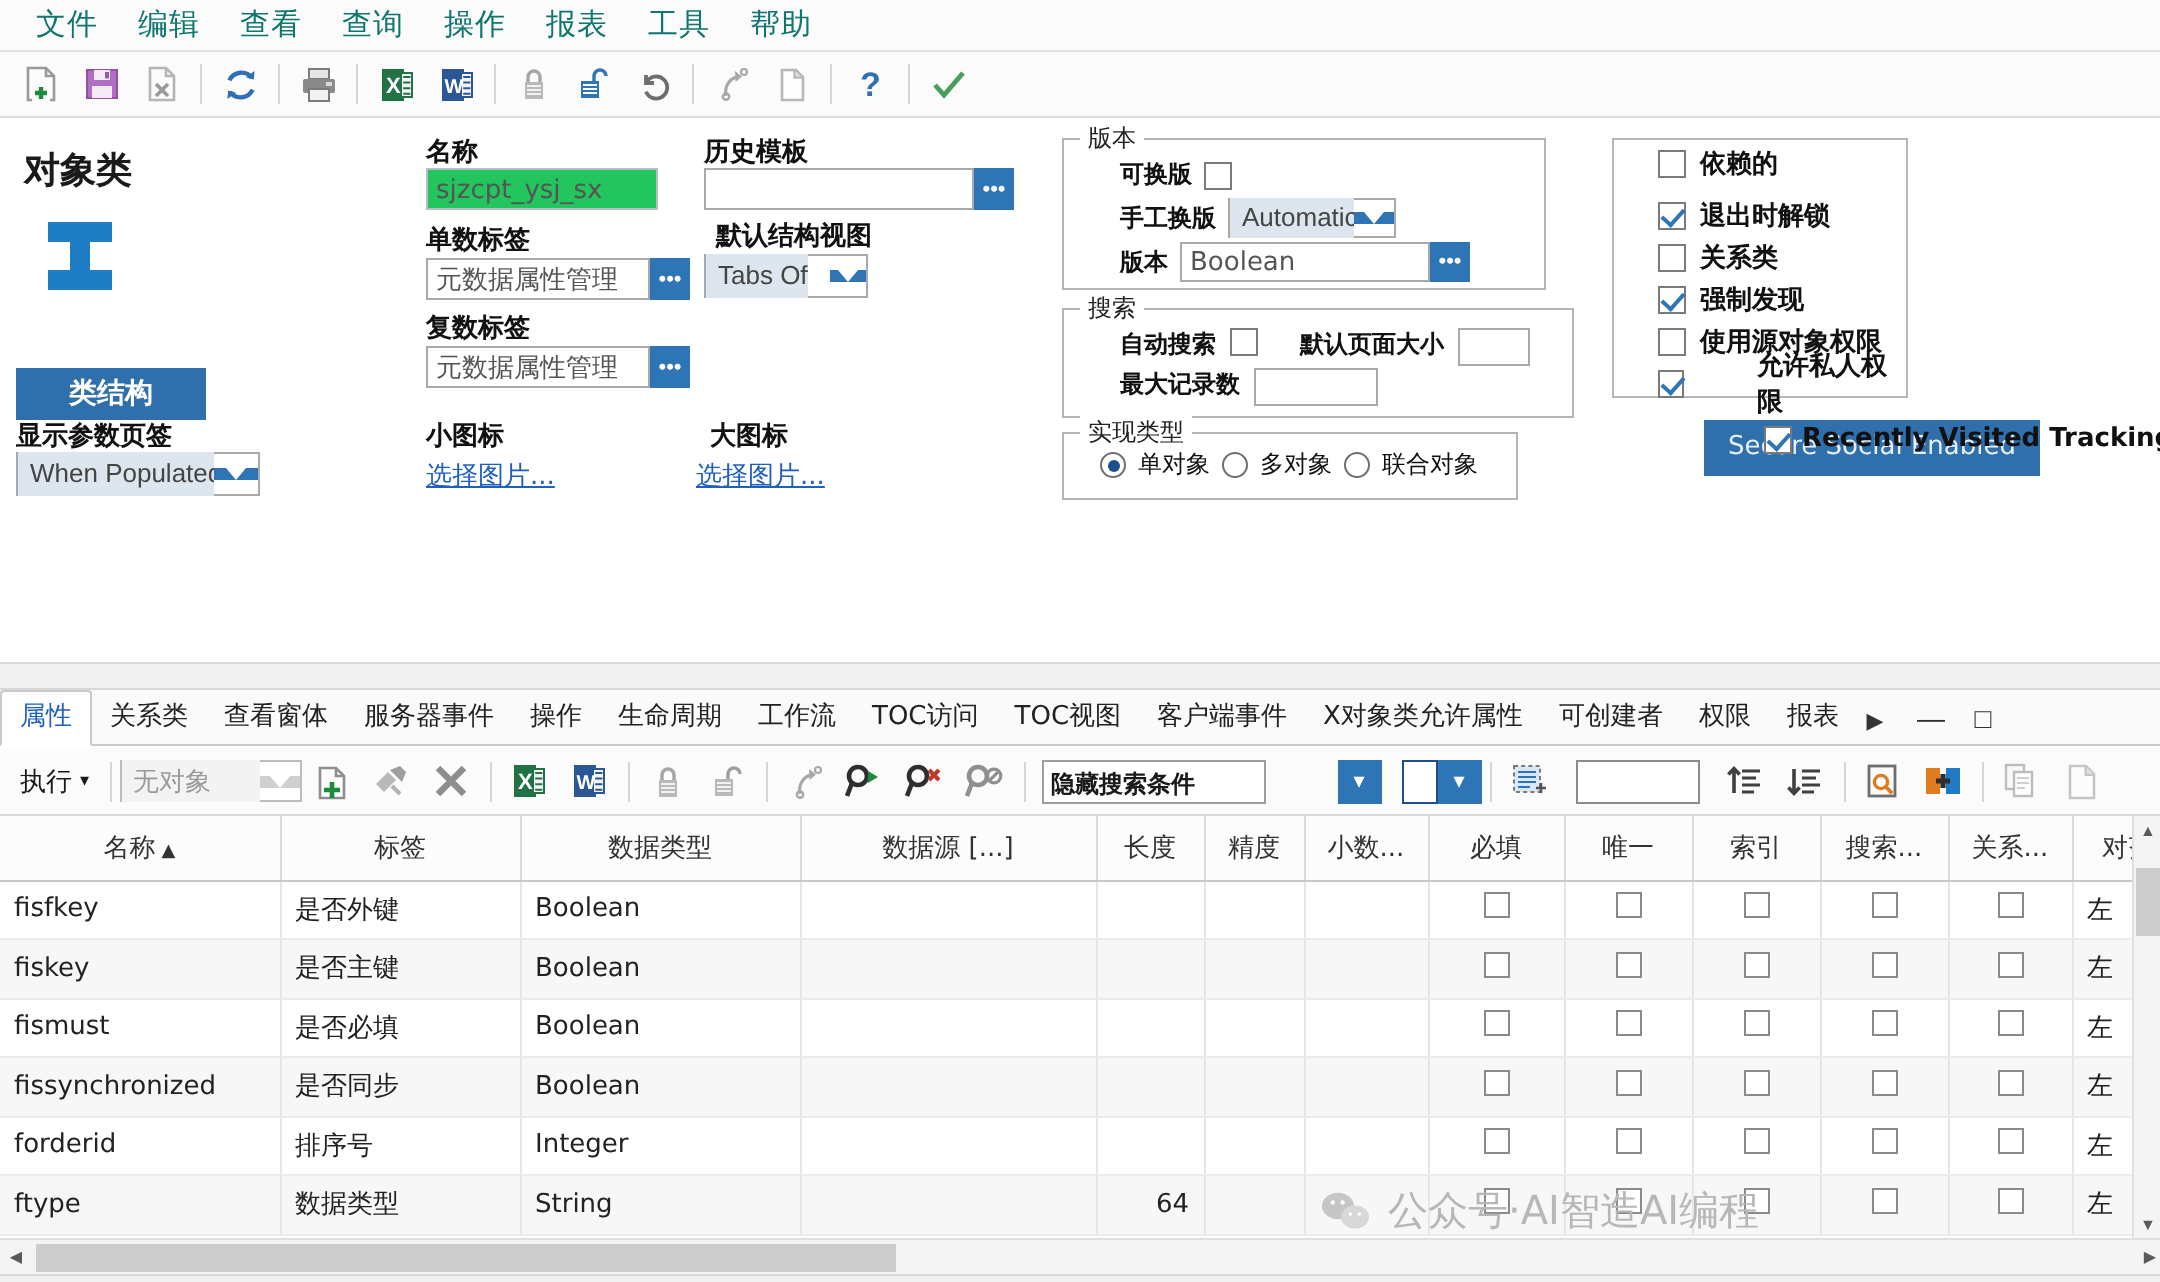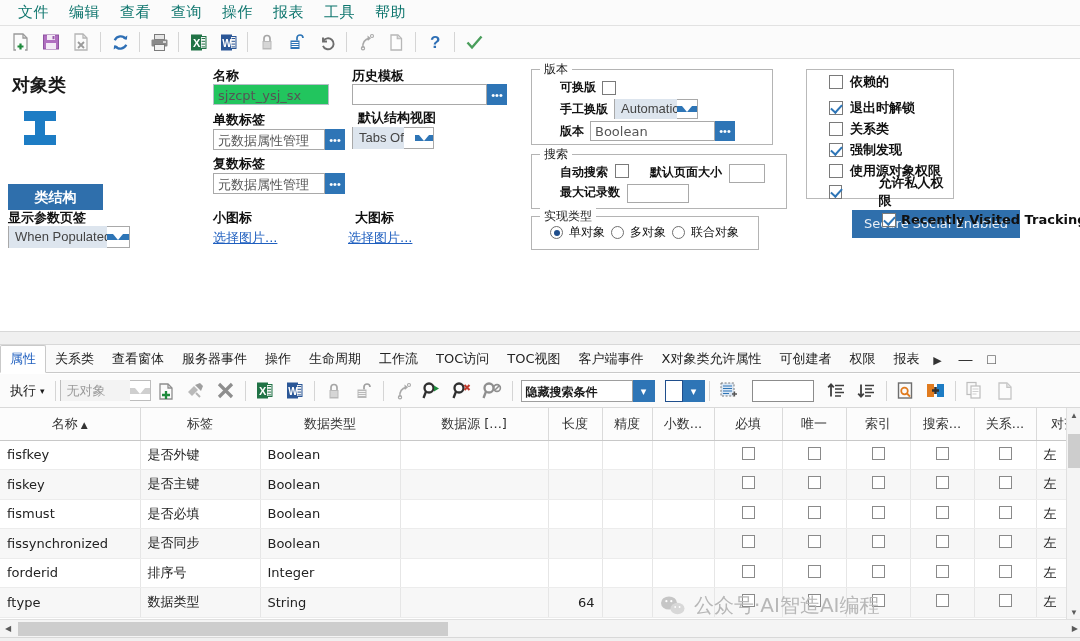--- a/index.html
+++ b/index.html
@@ -539,21 +539,21 @@
     </div>
     <div class="t2">
       <svg width="21" height="21" viewBox="0 0 21 21">
           <circle cx="7" cy="8" r="4.5" fill="none" stroke="#8f8f8f" stroke-width="2.3"></circle>
           <path d="M4 11.5L1.5 18" stroke="#8f8f8f" stroke-width="2.3"></path>
           <circle cx="15" cy="8" r="3.4" fill="none" stroke="#8f8f8f" stroke-width="1.6"></circle>
           <path d="M12.7 10.3l4.6-4.6" stroke="#8f8f8f" stroke-width="1.6"></path>
         </svg>
     </div>
     <div class="tbsep"></div>
-    <div style="display:flex;align-items:center;margin-left:4px;">
+    <div style="display:flex;align-items:center;margin-left:4px;gap:36px;">
       <span class="txt" style="width:112px;height:22px;line-height:20px;border-color:#9e9e9e;color:#1a1a1a;font-weight:bold;font-size:12px;">隐藏搜索条件</span>
       <span class="ellip" style="height:22px;width:22px;">▾</span>
     </div>
     <div style="display:flex;align-items:center;margin-left:10px;">
       <span class="txt" style="width:18px;height:22px;border-color:#1f4e8c;"></span>
       <span class="ellip" style="height:22px;width:22px;">▾</span>
     </div>
     <div class="tbsep"></div>
     <div class="t2">
       <svg width="21" height="21" viewBox="0 0 21 21">

